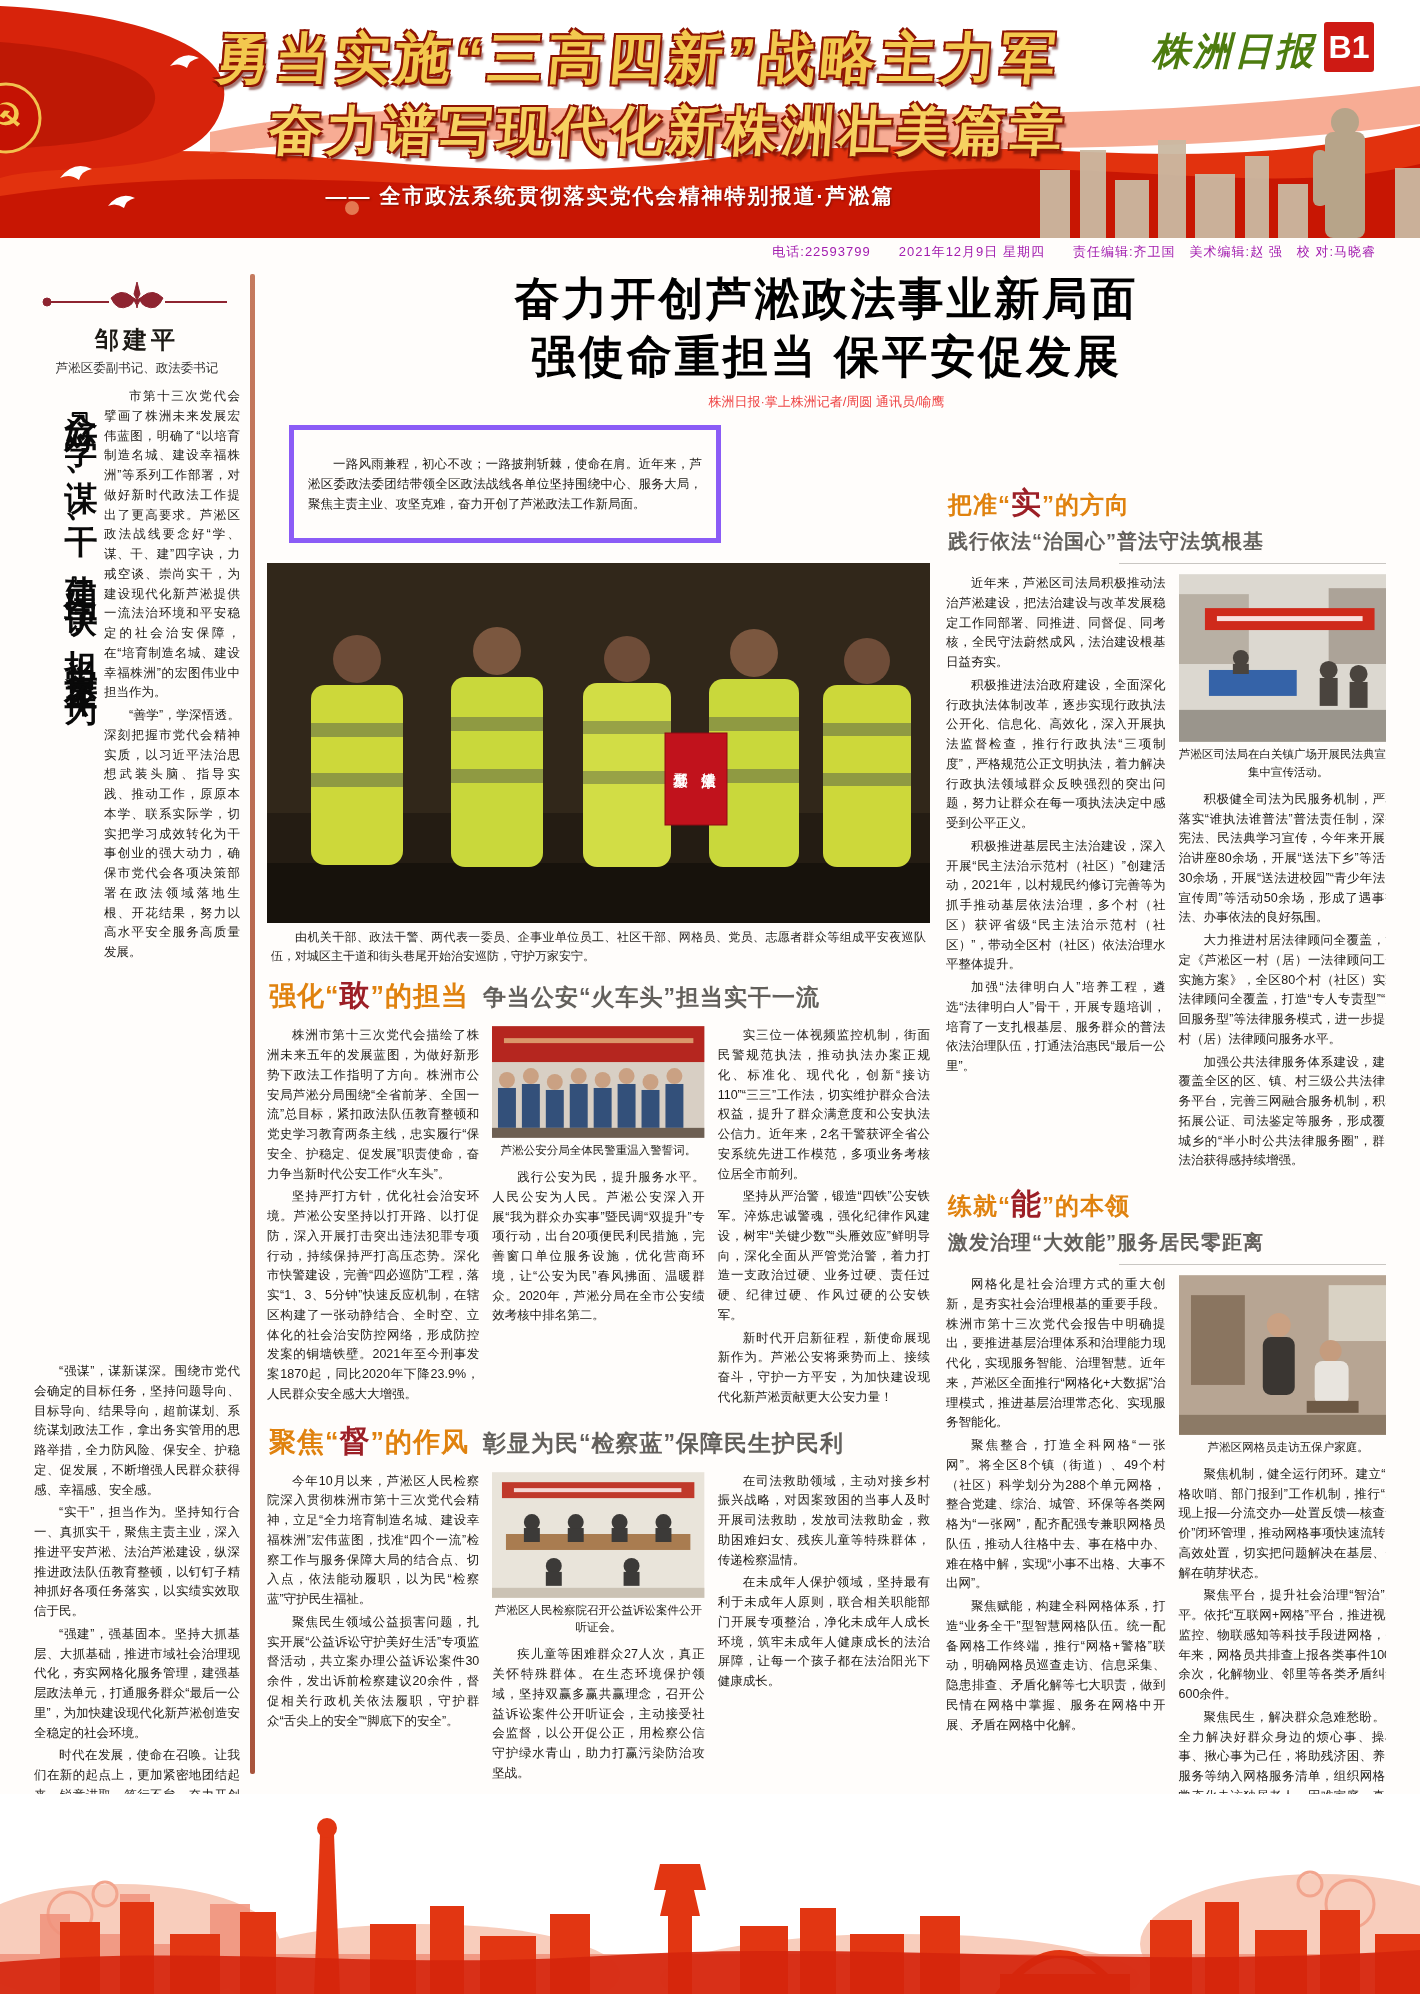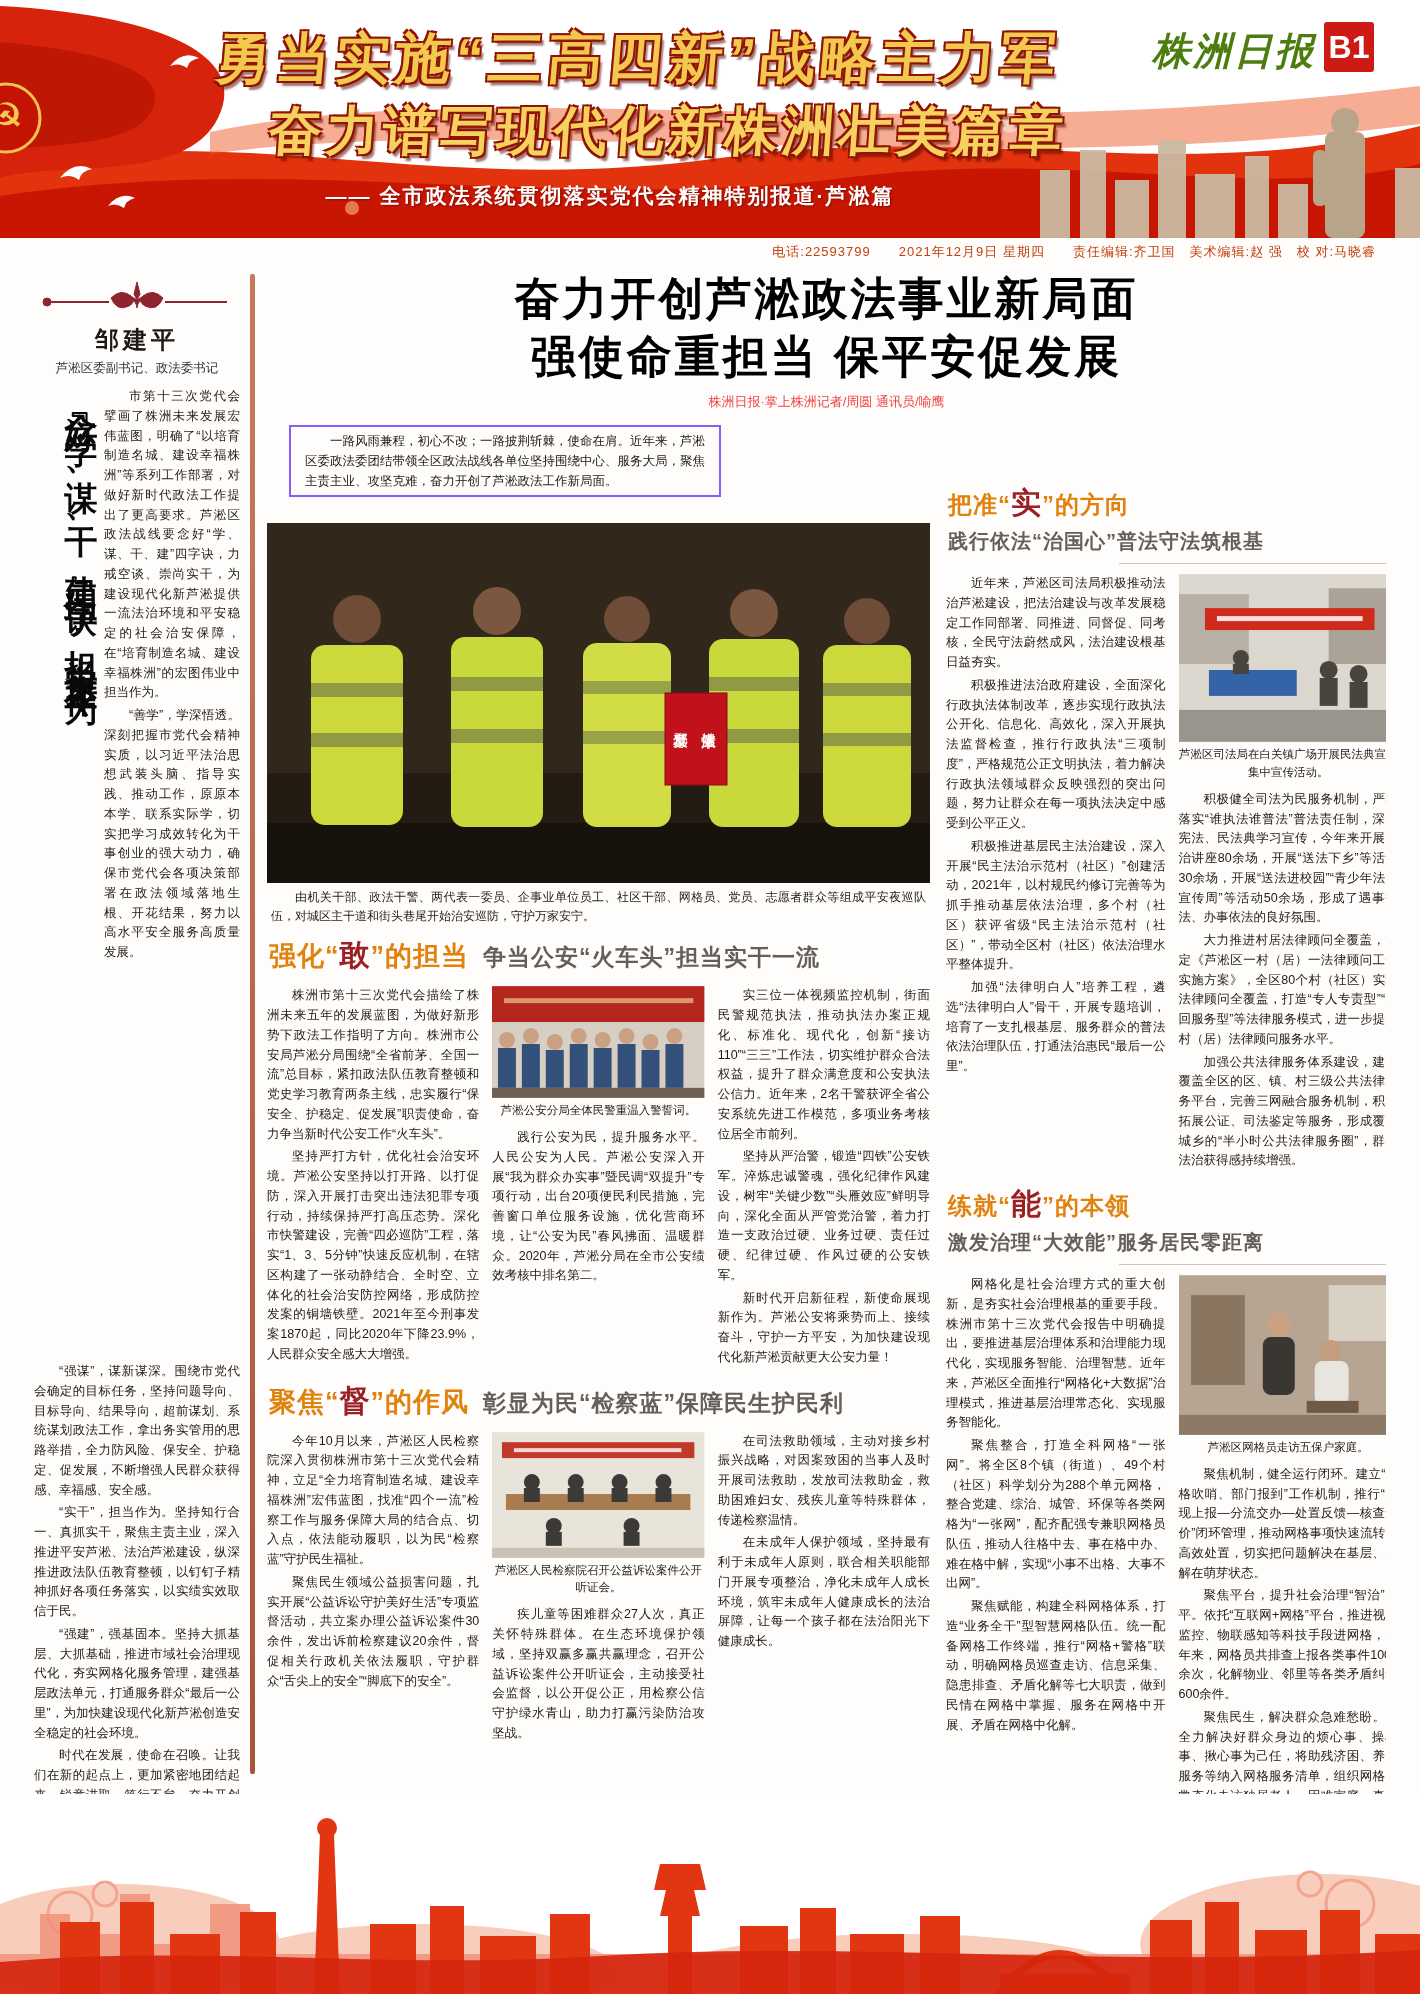--- a/index.html
+++ b/index.html
@@ -35,21 +35,21 @@
     font-size:38px; color:#4d7c0f; letter-spacing:3px; white-space:nowrap;
   }
   .pageno {
     position:absolute; top:22px; right:46px; width:50px; height:50px;
     background:#ce1a14; color:#fff; font-size:32px; font-weight:900;
     display:flex; align-items:center; justify-content:center; border-radius:3px;
   }
   
   .info-bar {
     height:26px; padding:5px 44px 0 0; text-align:right;
-    font-size:13px; color:#c2410c; letter-spacing:1px;
+    font-size:13px; color:#a21caf; letter-spacing:1px;
   }
   
   .content { display:flex; height:1530px; padding:4px 34px 0 34px; overflow:hidden; }
   .sidebar { flex:0 0 206px; overflow:hidden; padding-top:4px; }
   .vrule { flex:0 0 5px; background:linear-gradient(180deg,#c57a5e,#a8543c); margin:6px 12px 20px 10px; border-radius:2px; }
   .main { flex:1; overflow:hidden; padding-top:2px; }
   
   .orn { display:block; margin:4px auto 6px; }
   .author { text-align:center; font-size:24px; font-weight:900; letter-spacing:4px; margin-top:2px; }
   .author-title { text-align:center; font-size:12.5px; color:#333; margin:4px 0 10px; }
@@ -67,22 +67,22 @@
   .side-wide { margin-top:10px; }
   
   .headline { text-align:center; }
   .headline .hl {
     font-size:45px; font-weight:900; letter-spacing:3px; line-height:1.28; color:#000;
   }
   .byline { text-align:center; font-size:13px; color:#ef4444; margin:8px 0 10px; }
   
   .cols { display:grid; grid-template-columns:663px 452px; column-gap:16px; align-items:start; }
   .lead-box {
-    width:432px; margin:4px 0 26px 22px; border:2px solid #8b5cf6;
-    padding:4px 14px; font-size:12.5px; line-height:1.6; text-align:justify;
+    width:432px; margin:4px 0 20px 22px; border:5px solid #8b5cf6;
+    padding:24px 14px; font-size:12.5px; line-height:1.6; text-align:justify;
   }
   .lead-box p { text-indent:2em; }
   .photo { display:block; width:100%; border:0; }
   .cap {
     font-family:"Liberation Serif", serif; font-size:12px; line-height:1.55;
     color:#1f1c18; text-align:justify; text-indent:2em; margin:5px 4px 10px;
   }
   .cap.center { text-align:center; text-indent:0; font-size:11.5px; margin:4px 0 8px; }
   
   .sec { margin-top:6px; }

